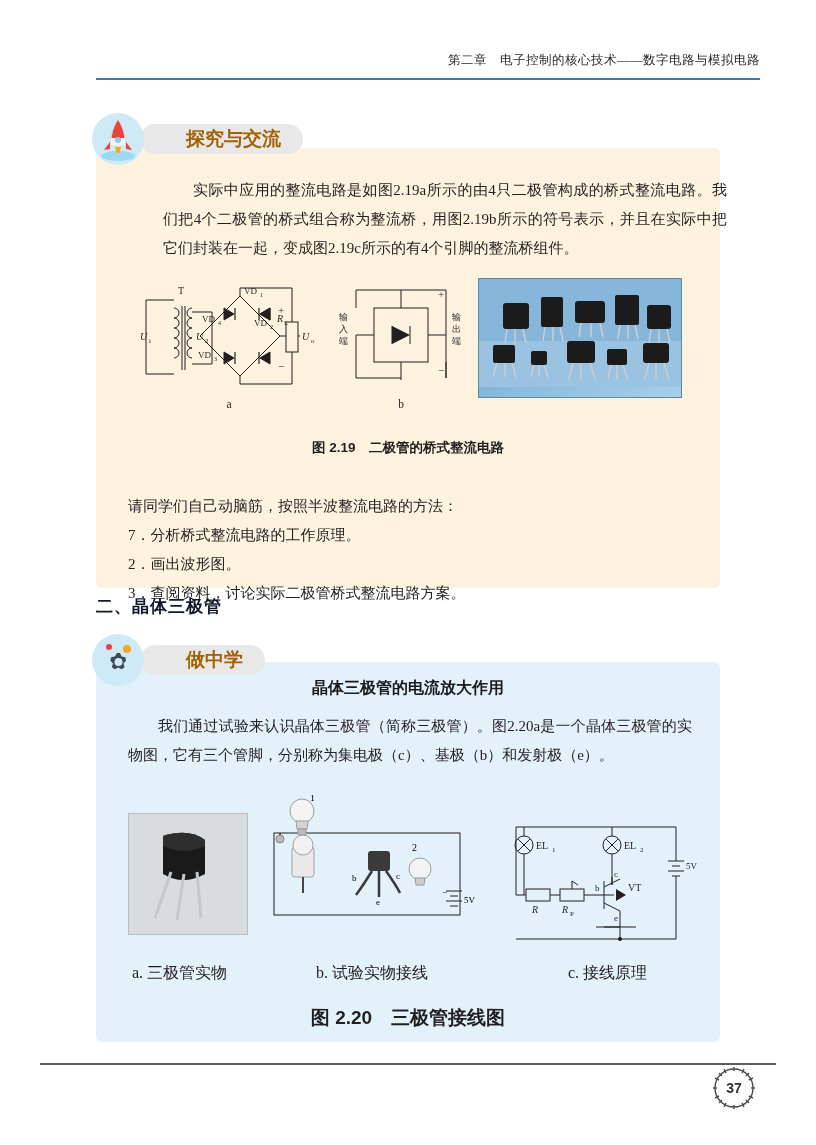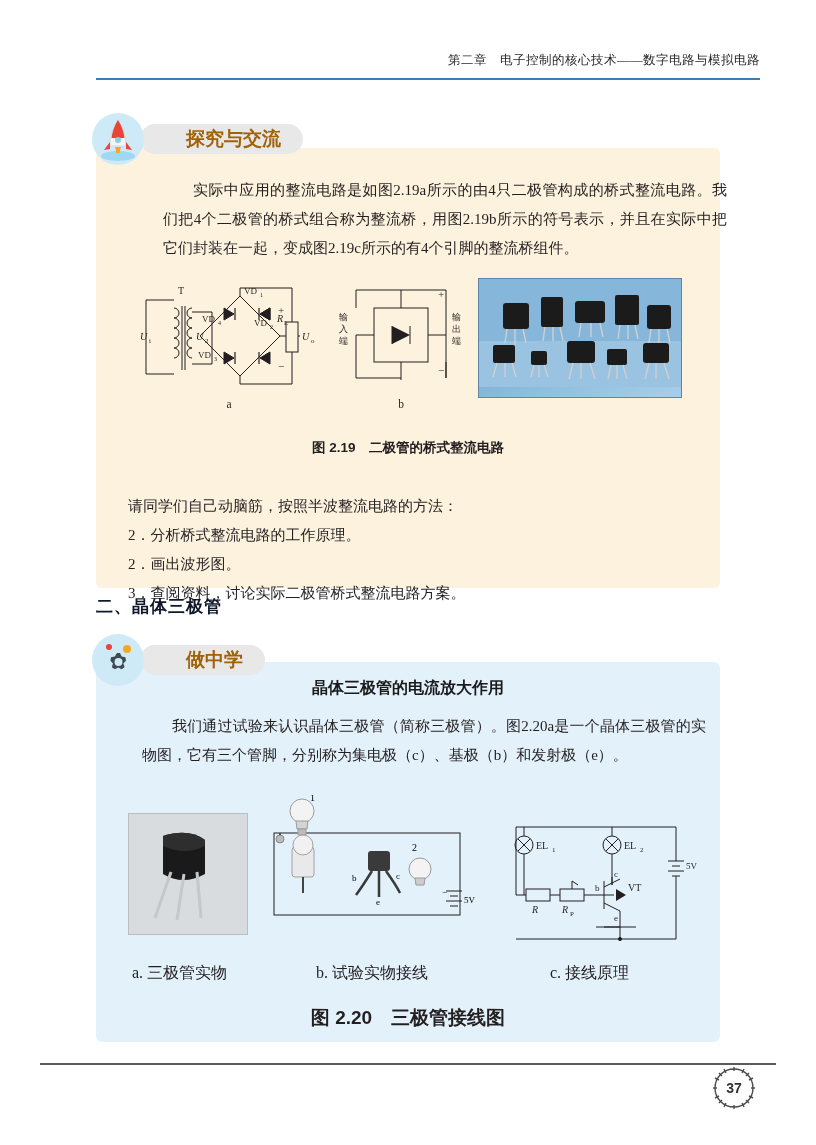--- a/index.html
+++ b/index.html
@@ -101,36 +101,36 @@
   .do-box{
     position:absolute;left:96px;top:662px;width:624px;height:380px;
     background:#e3f1fb;border-radius:6px;
   }
   .do-title{
     position:absolute;left:96px;top:678px;width:624px;text-align:center;
     font-family:"Liberation Sans", sans-serif;
     font-size:16px;font-weight:bold;color:#1a1a1a;
   }
   .do-text{
-    position:absolute;left:142px;top:712px;width:564px;
+    position:absolute;left:128px;top:712px;width:564px;
     font-size:15px;line-height:29px;text-align:justify;text-indent:2em;
   }
 
   .fig220{position:absolute;left:120px;top:795px;width:580px;height:195px;}
   .photo-tr{
     position:absolute;left:8px;top:18px;width:118px;height:120px;
     background:linear-gradient(150deg,#cfd3d6 0%,#e6e8ea 45%,#d5d9dc 100%);
     border:1px solid #b9bdc0;
   }
   .fig220-cap{
     position:absolute;top:168px;font-size:16px;
   }
   .cap-a{left:12px;}
   .cap-b{left:196px;}
-  .cap-c{left:430px;}
+  .cap-c{left:448px;}
   .fig220-title{
     position:absolute;left:96px;top:1005px;width:624px;text-align:center;
     font-family:"Liberation Sans", sans-serif;font-size:19px;font-weight:bold;
   }
 
   
   .foot-rule{
     position:absolute;left:40px;right:40px;top:1063px;height:1.5px;background:#5b5b5b;
   }
   .page-num{
@@ -320,21 +320,21 @@
         </g>
       </svg>
 
     </div>
   </div>
 
   <div class="fig-cap">图 2.19　二极管的桥式整流电路</div>
 
   <div class="explore-q">
     <div class="q-lead">请同学们自己动脑筋，按照半波整流电路的方法：</div>
-    <div>2．分析桥式整流电路的工作原理。</div>
+    <div>7．分析桥式整流电路的工作原理。</div>
     <div>2．画出波形图。</div>
     <div>3．查阅资料，讨论实际二极管桥式整流电路方案。</div>
   </div>
 
   <div class="sec-head">二、晶体三极管</div>
 
   <div class="do-box"></div>
 
   <div class="badge-icon icon-gear">
     <svg width="42" height="42" viewBox="0 0 42 42">

